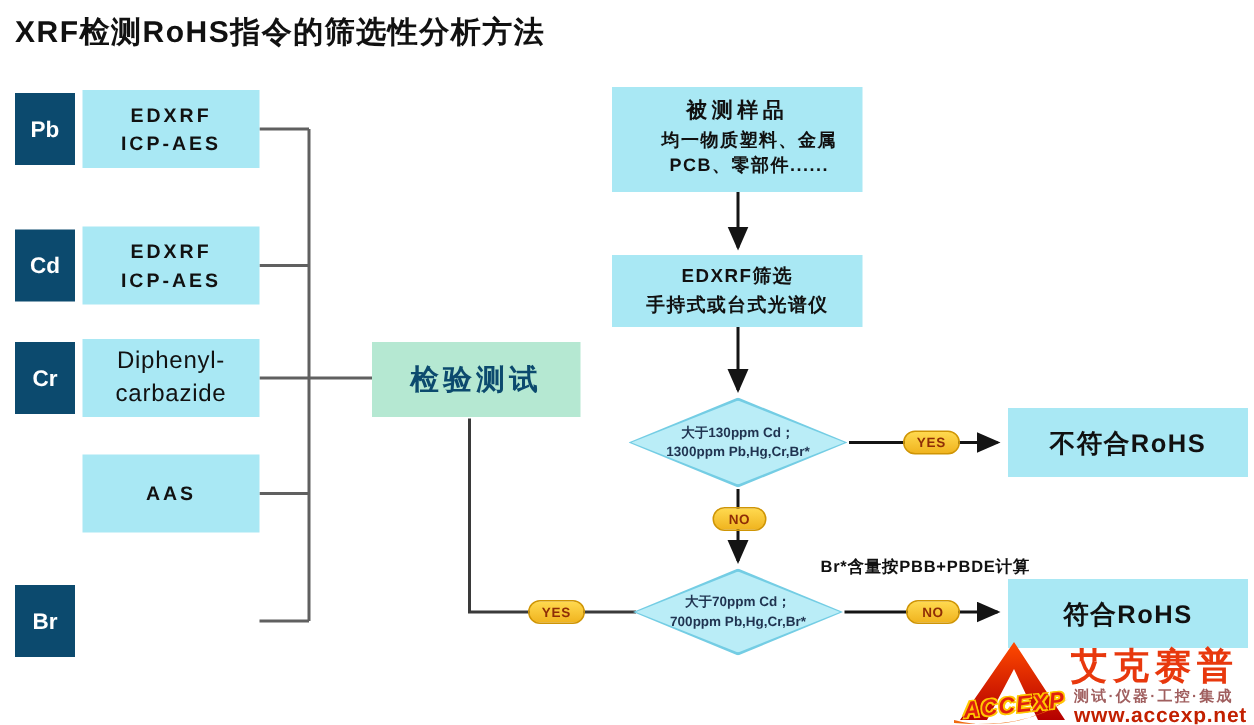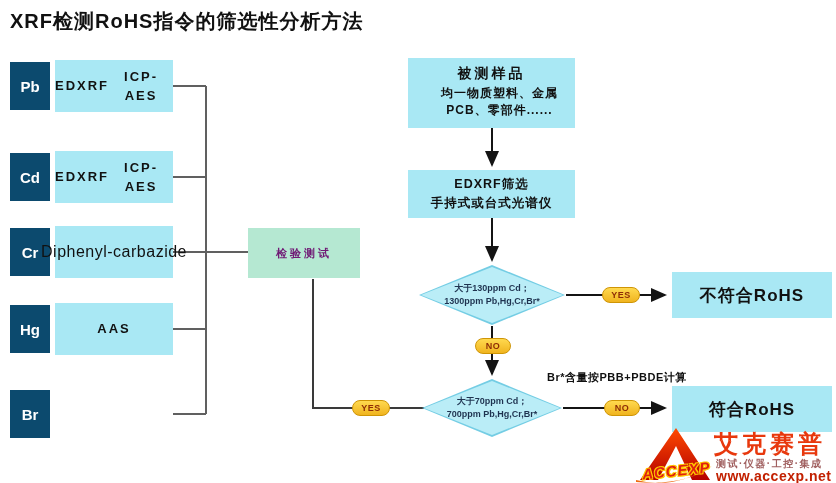--- a/index.html
+++ b/index.html
@@ -12,30 +12,30 @@
     color:#111;letter-spacing:1px;margin:0;
   }
   
   .el-box{
     position:absolute;left:10px;width:40px;height:48px;background:#0c4a6e;
     color:#fff;font-size:15px;font-weight:bold;display:flex;align-items:center;
     justify-content:center;z-index:3;
   }
   .m-box{
     position:absolute;left:55px;width:118px;height:52px;background:#a9e8f4;
-    display:flex;flex-direction:row;align-items:center;justify-content:center;
+    display:flex;flex-direction:column;align-items:center;justify-content:center;
     z-index:3;color:#111;text-align:center;
   }
   .m-line{font-size:13px;font-weight:bold;letter-spacing:2px;line-height:1.5;}
   .m-line.big{font-size:16px;font-weight:normal;letter-spacing:0.5px;line-height:1.35;}
   
   .verify{
-    position:absolute;left:248px;top:228px;width:112px;height:50px;background:#b5e8d2;
-    display:flex;align-items:center;justify-content:center;font-size:11px;
-    font-weight:bold;letter-spacing:3px;color:#701a75;z-index:3;
+    position:absolute;left:248px;top:228px;width:139px;height:50px;background:#b5e8d2;
+    display:flex;align-items:center;justify-content:center;font-size:19px;
+    font-weight:bold;letter-spacing:3px;color:#0c4a6e;z-index:3;
   }
   
   .box{position:absolute;background:#a9e8f4;z-index:3;color:#111;}
   .sample{left:408px;top:58px;width:167px;height:70px;text-align:center;}
   .sample .h{font-size:14px;font-weight:bold;letter-spacing:3px;margin-top:7px;}
   .sample .l{font-size:12px;font-weight:bold;letter-spacing:1px;line-height:1.45;margin-top:2px;padding-left:16px;}
   .screen{left:408px;top:170px;width:167px;height:48px;display:flex;flex-direction:column;
     align-items:center;justify-content:center;}
   .screen .l{font-size:12.5px;font-weight:bold;letter-spacing:1px;line-height:1.5;}
   .result{width:160px;height:46px;display:flex;align-items:center;justify-content:center;
@@ -125,21 +125,20 @@
     <div class="m-line">EDXRF</div>
     <div class="m-line">ICP-AES</div>
   </div>
 
   <div class="el-box" style="top:228px">Cr</div>
   <div class="m-box" style="top:226px">
     <div class="m-line big">Diphenyl-</div>
     <div class="m-line big">carbazide</div>
   </div>
 
-  <div class="el-box" style="top:305px">Hg</div>
   <div class="m-box" style="top:303px">
     <div class="m-line">AAS</div>
   </div>
 
   <div class="el-box" style="top:390px">Br</div>
 
   <div class="verify">检验测试</div>
 
   <div class="box sample">
     <div class="h">被测样品</div>

